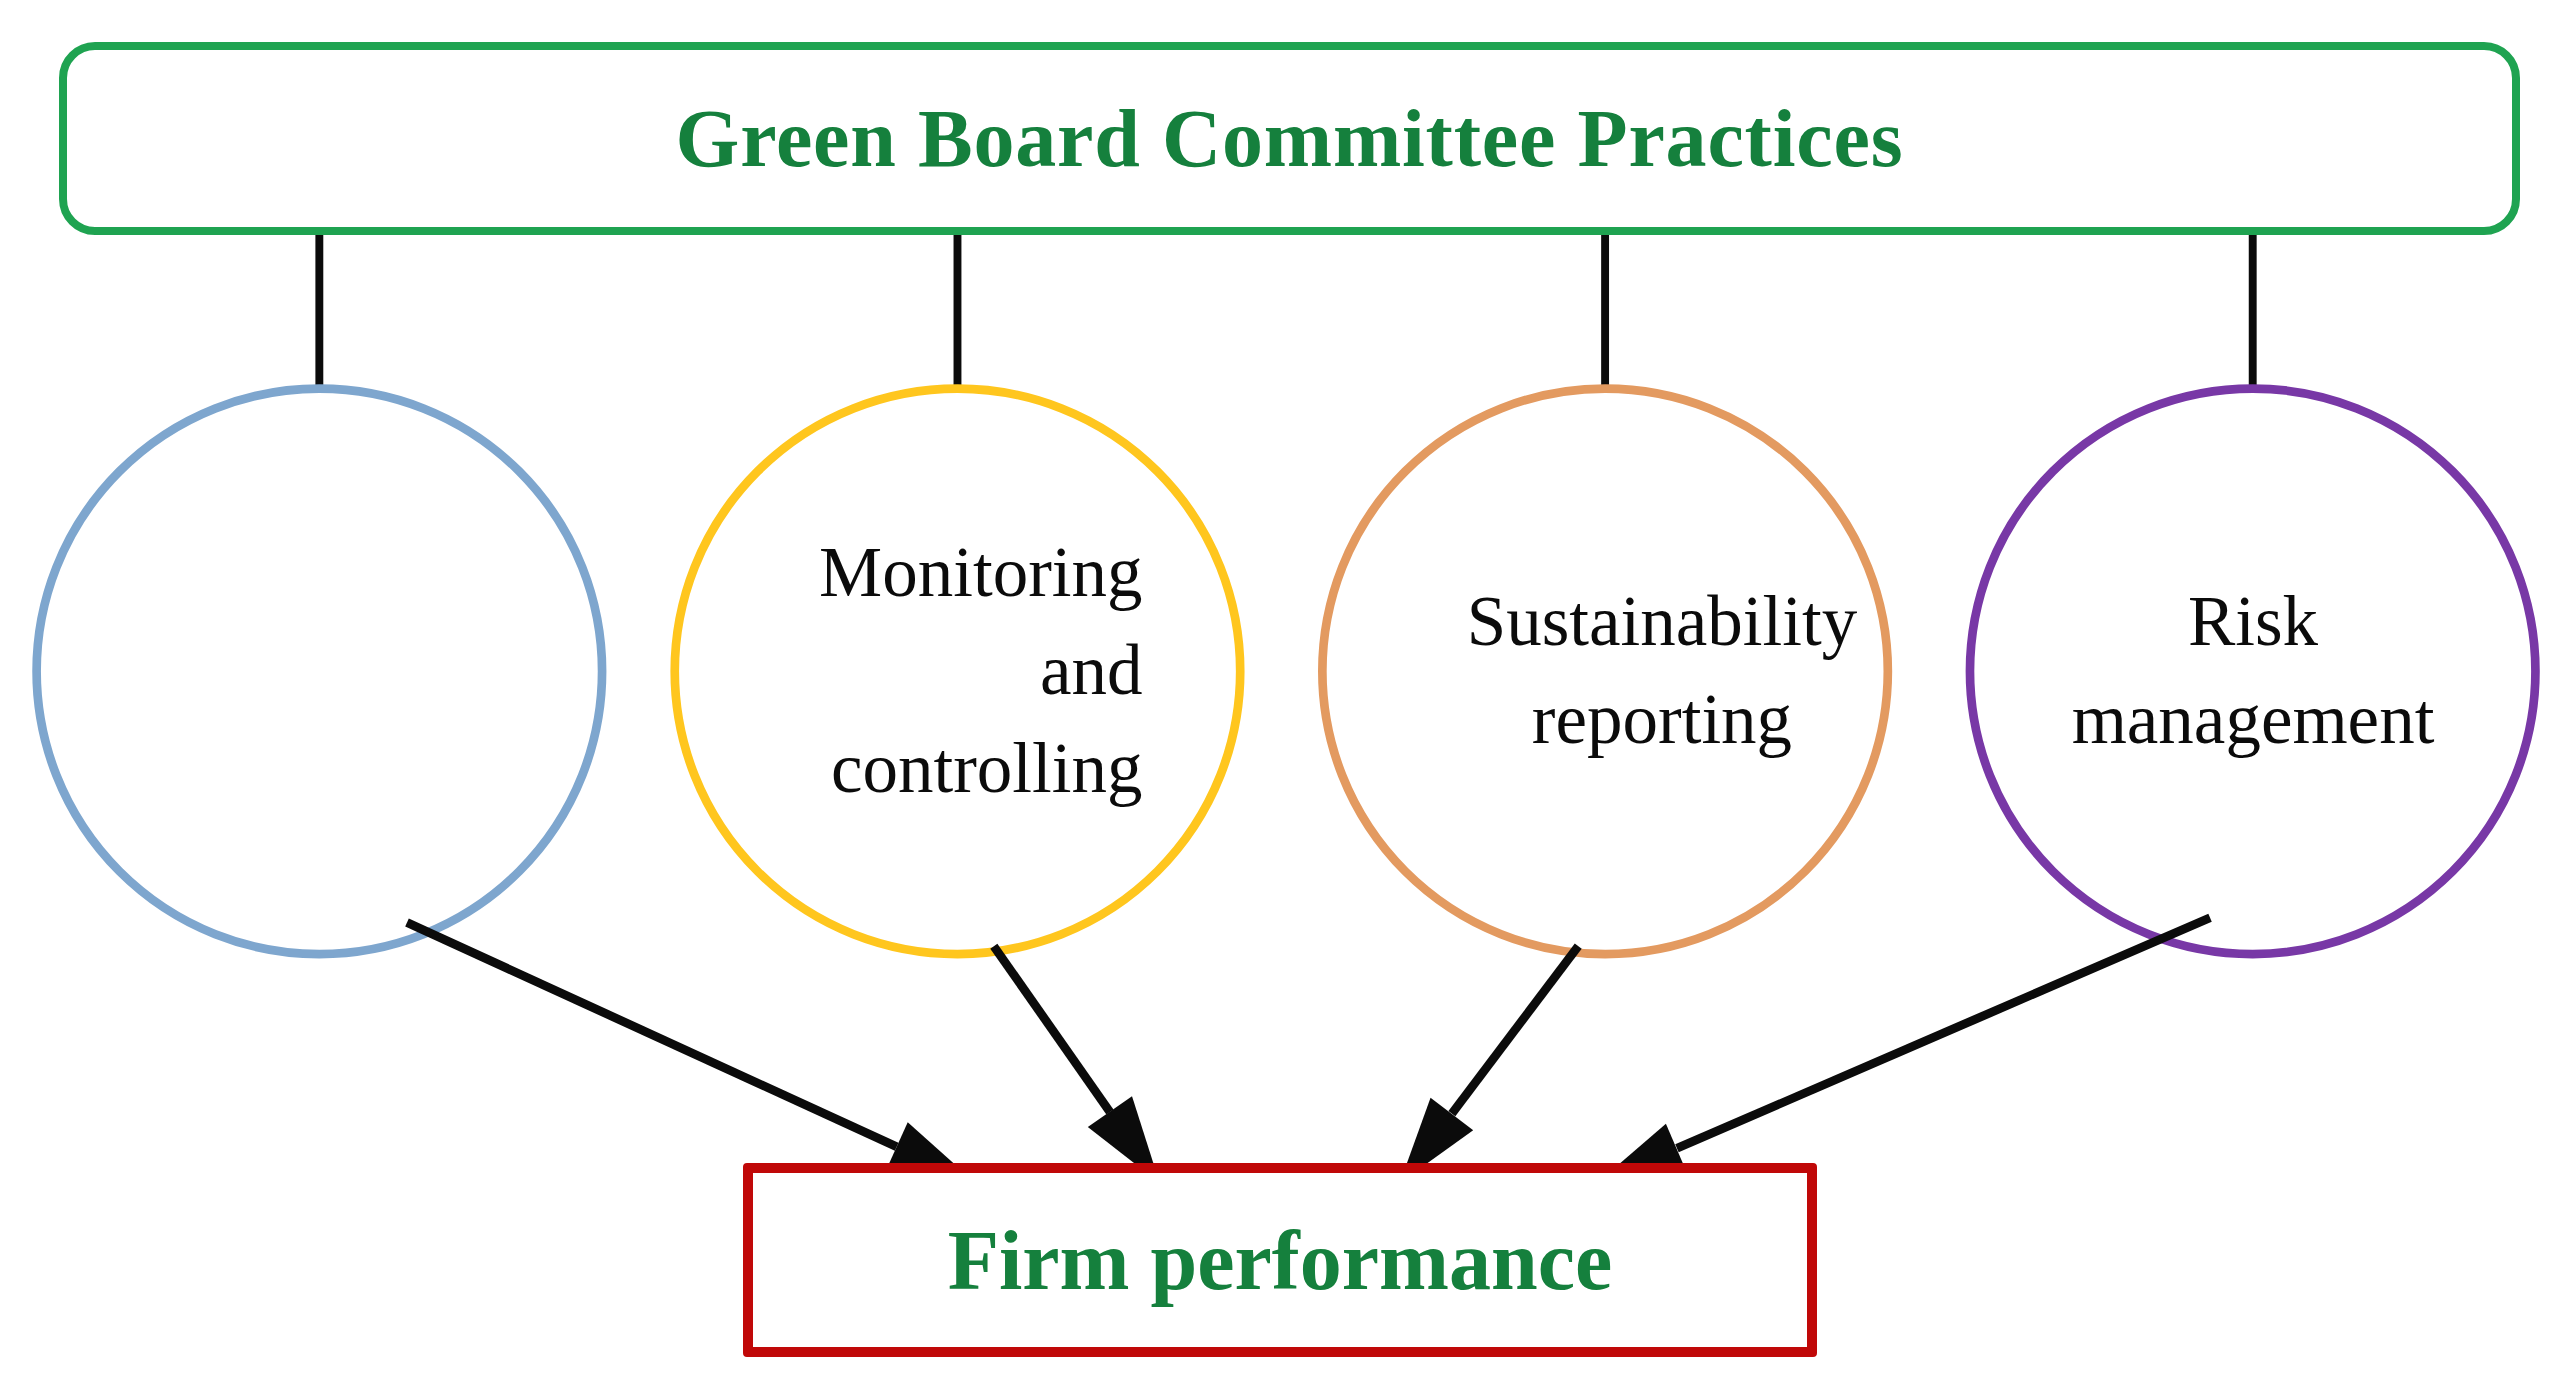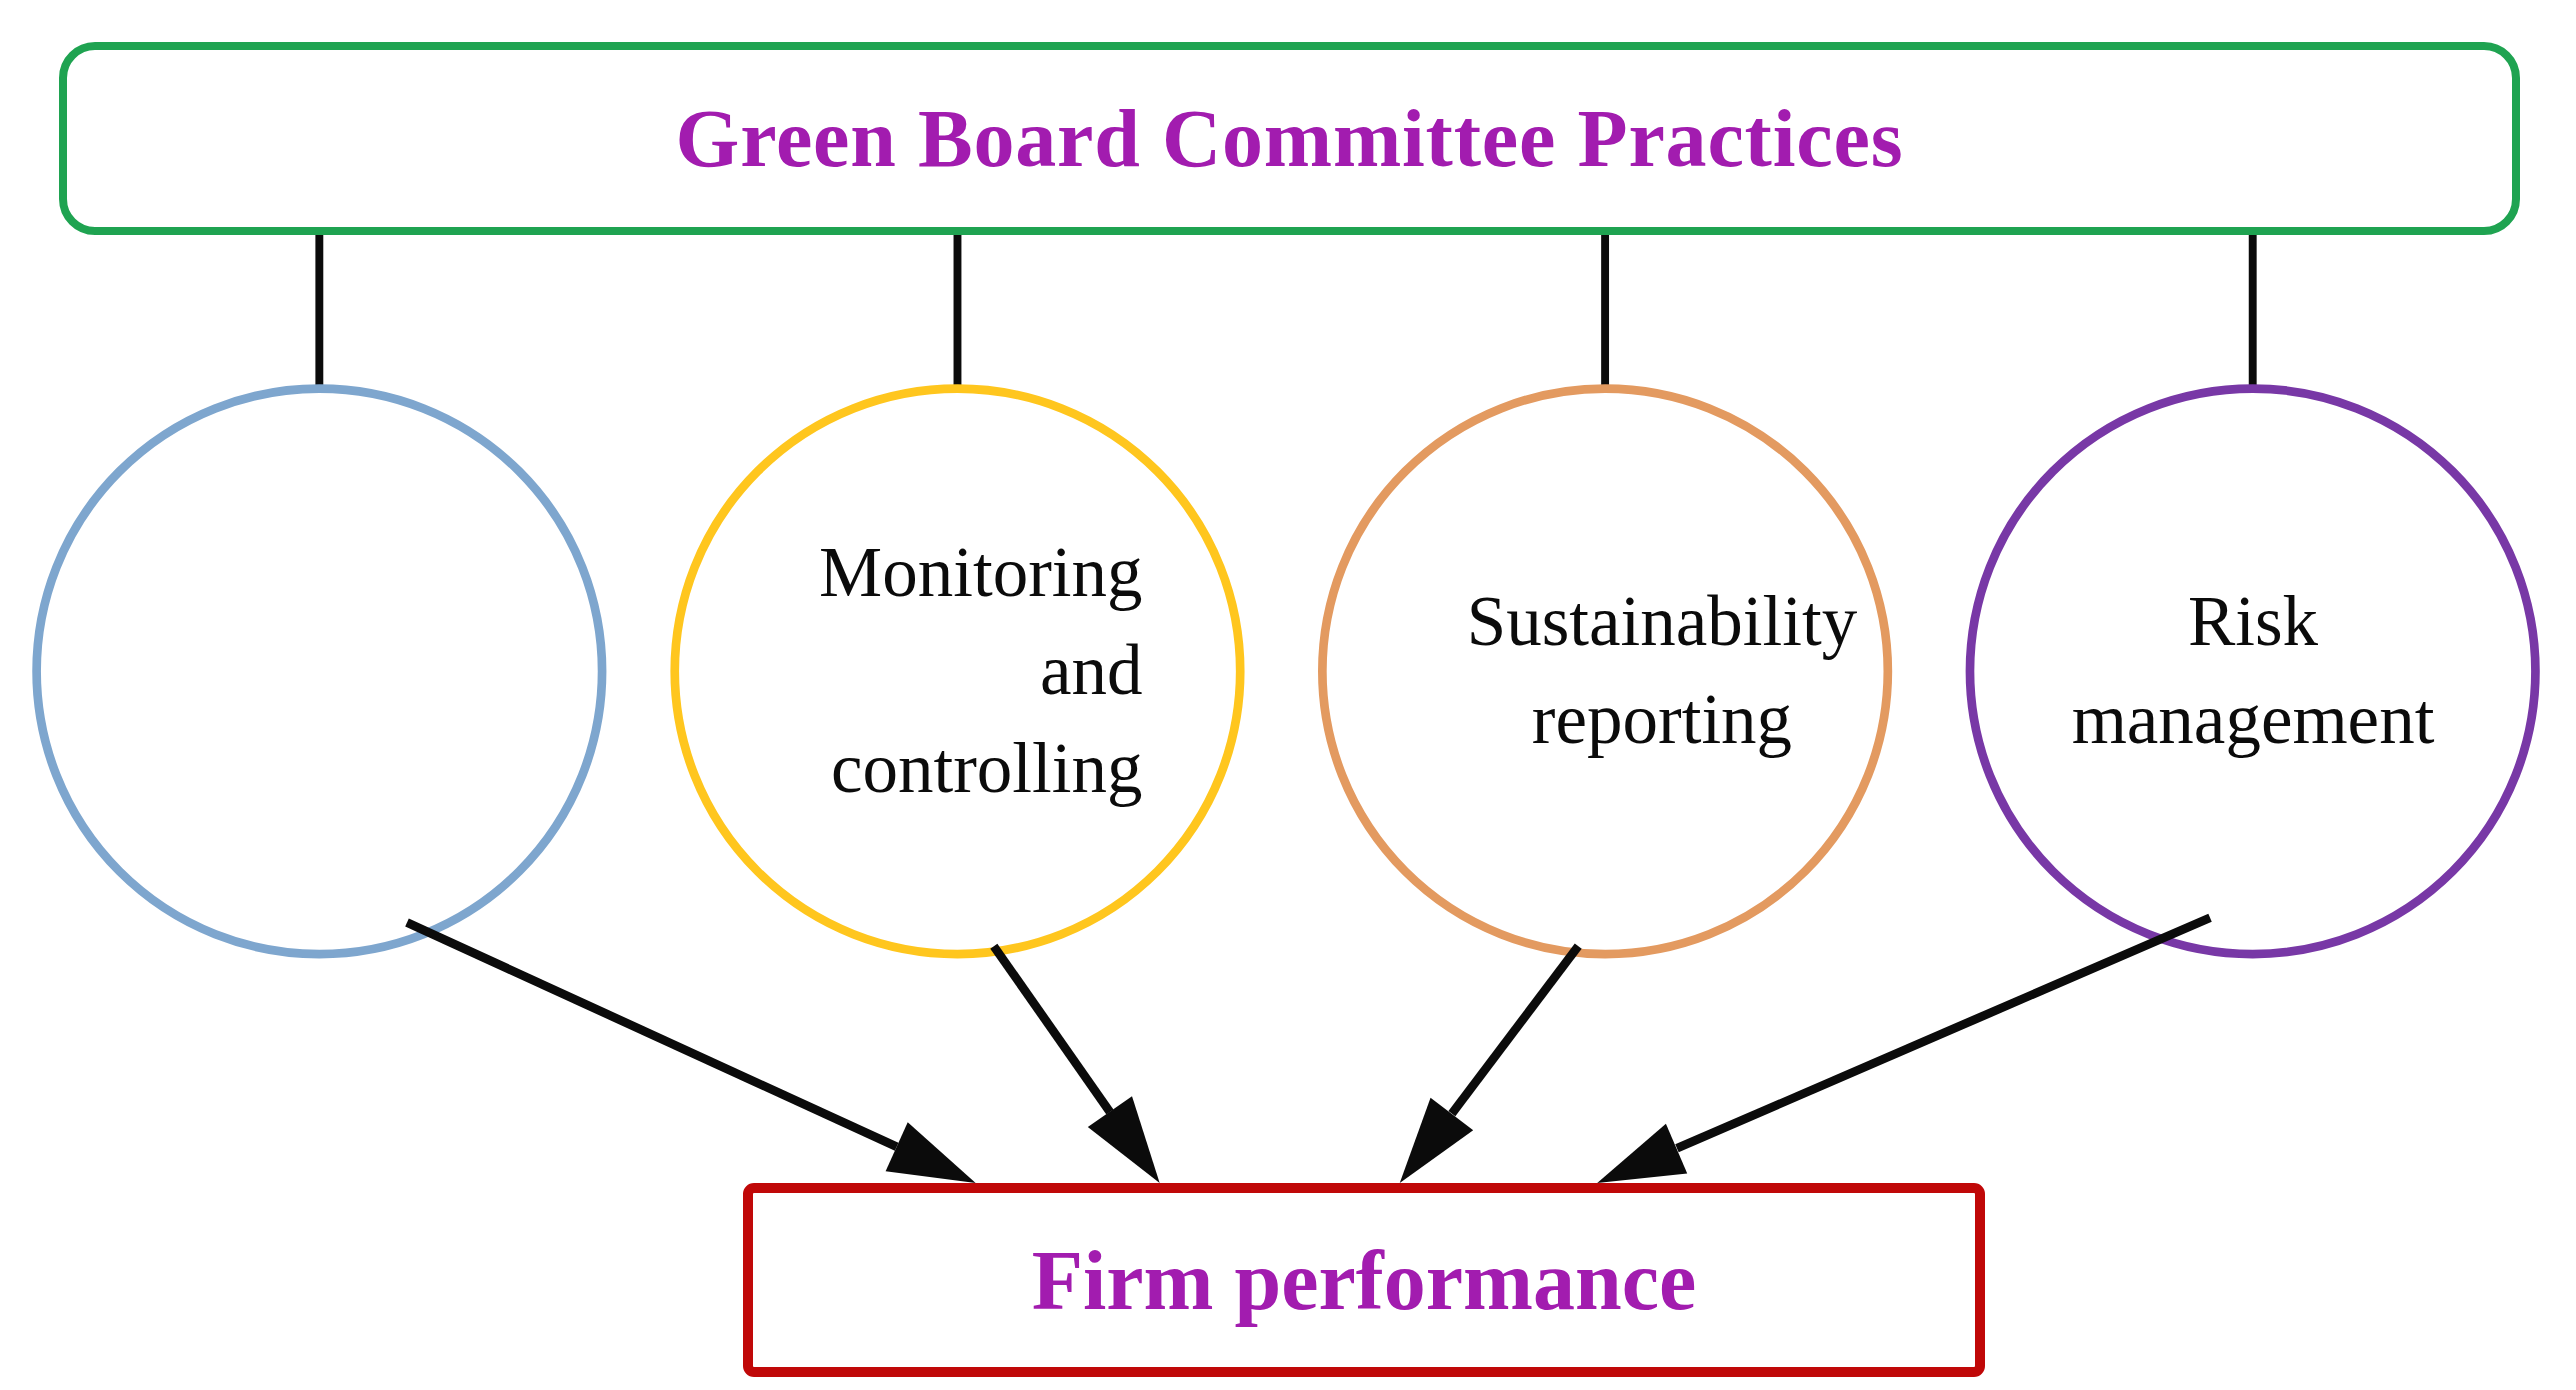--- a/index.html
+++ b/index.html
@@ -22,39 +22,38 @@
     height: 1390px;
   }
   .box {
     position: absolute;
     box-sizing: border-box;
     background: #ffffff;
     display: flex;
     align-items: center;
     justify-content: center;
     text-align: center;
-    color: #a21caf;
+    color: #15803d;
   }
   .title-box {
     left: 59px; top: 42px;
     width: 2461px; height: 193px;
     border: 8.7px solid #1fa351;
     border-radius: 36px;
     font-size: 82px;
     font-weight: bold;
     letter-spacing: 0.8px;
   }
   .outcome-box {
     left: 743px; top: 1163px;
-    width: 1242px; height: 194px;
+    width: 1074px; height: 194px;
     border: 10.3px solid #c00808;
-    border-radius: 11px;
+    border-radius: 4px;
     font-size: 84px;
     font-weight: bold;
-    margin-top: 20px;
   }
   .factor-label {
     position: absolute;
     transform: translate(-50%, -50%);
     text-align: center;
     color: #0b0b0b;
     font-size: 71px;
     line-height: 1.38;
   }
   .fl0 { left: 319px;  top: 671px; width: 442px; }

